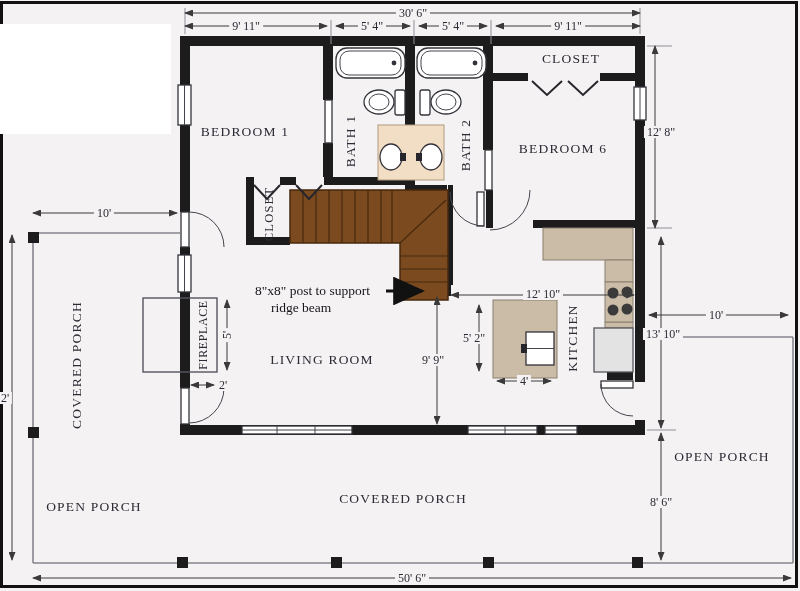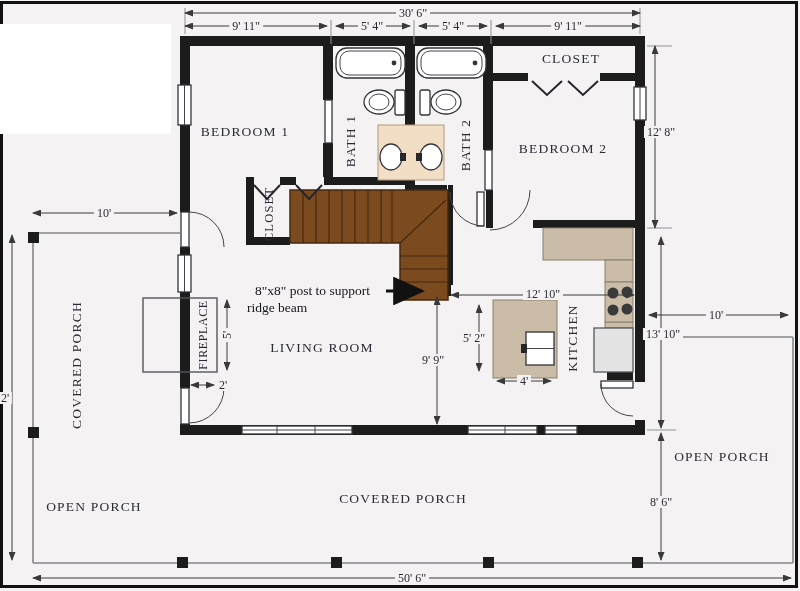--- a/index.html
+++ b/index.html
@@ -275,26 +275,26 @@
   <div class="lab dlab" style="left:474px;top:338px">5' 2"</div>
   <div class="lab dlab" style="left:524px;top:381px">4'</div>
   <div class="lab dlab rot" style="left:227px;top:335px">5'</div>
   <div class="lab dlab" style="left:223px;top:385px">2'</div>
   <div class="lab dlab" style="left:5px;top:398px">2'</div>
 
   <div class="lab rlab" style="left:245px;top:132px">BEDROOM 1</div>
   <div class="lab rlab rot" style="left:351px;top:141px">BATH 1</div>
   <div class="lab rlab rot" style="left:466px;top:145px">BATH 2</div>
   <div class="lab rlab" style="left:571px;top:59px">CLOSET</div>
-  <div class="lab rlab" style="left:563px;top:149px">BEDROOM 2</div>
+  <div class="lab rlab" style="left:563px;top:149px">BEDROOM 6</div>
   <div class="lab rlab rot" style="left:269px;top:214px;font-size:12.5px">CLOSET</div>
-  <div class="lab rlab" style="left:322px;top:348px">LIVING ROOM</div>
+  <div class="lab rlab" style="left:322px;top:360px">LIVING ROOM</div>
   <div class="lab rlab rot" style="left:573px;top:338px">KITCHEN</div>
   <div class="lab rlab rot" style="left:203px;top:335px;font-size:12px;letter-spacing:0.6px">FIREPLACE</div>
   <div class="lab rlab rot" style="left:77px;top:365px">COVERED PORCH</div>
   <div class="lab rlab" style="left:94px;top:507px">OPEN PORCH</div>
   <div class="lab rlab" style="left:403px;top:499px">COVERED PORCH</div>
   <div class="lab rlab" style="left:722px;top:457px">OPEN PORCH</div>
 
   <div class="note" style="left:255px;top:284px">8"x8" post to support</div>
-  <div class="note" style="left:247px;top:301px">ridge beam</div>
+  <div class="note" style="left:271px;top:301px">ridge beam</div>
 
 </div>
 
 </body></html>

